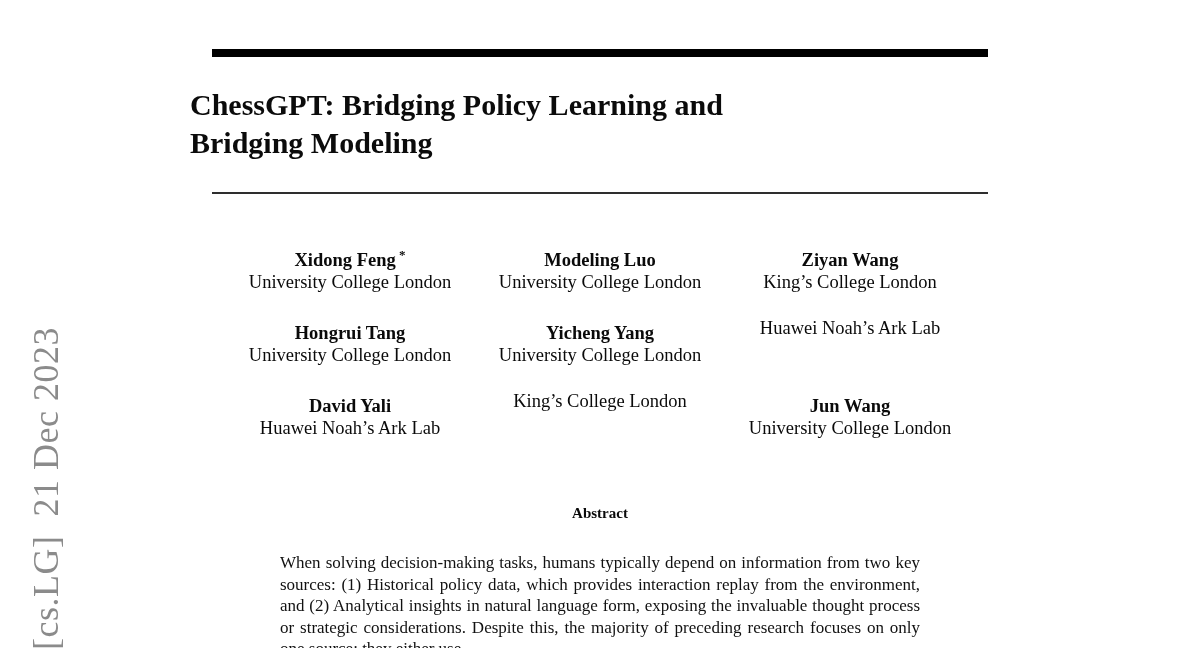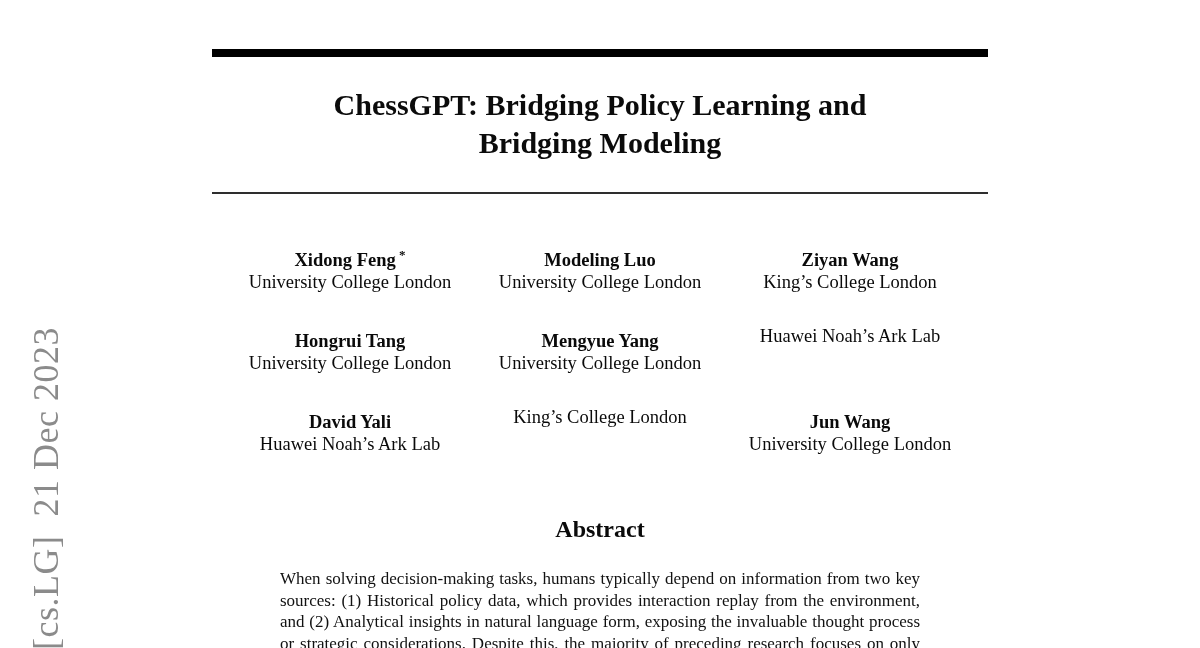--- a/index.html
+++ b/index.html
@@ -17,50 +17,50 @@
 
   .rule-thick {
     width: 776px; height: 8px;
     background: #000000;
     margin: 49px auto 0;
   }
 
   .paper-title {
     width: 820px;
     margin: 29px auto 0;
-    text-align: center;
+    text-align: left;
     font-weight: bold;
     font-size: 30px;
     line-height: 38px;
     color: #0b0b0b;
   }
   .paper-title span { display: block; }
 
   .rule-thin {
     width: 776px; height: 2px;
     background: #2e2e2e;
     margin: 30px auto 0;
   }
 
   .authors {
     width: 750px;
     margin: 50px auto 0;
     display: grid;
     grid-template-columns: 1fr 1fr 1fr;
-    row-gap: 32px;
+    row-gap: 24px;
   }
   .author { text-align: center; font-size: 18.5px; line-height: 22px; }
   .author .name { font-weight: bold; }
   .author sup { font-size: 13px; white-space: pre; }
   .author .affil { font-weight: normal; }
 
   .abstract-heading {
     text-align: center;
     font-weight: bold;
-    font-size: 24px;
+    font-size: 15px;
     line-height: 24px;
     margin-top: 62px;
   }
 
   .abstract-body {
     width: 640px;
     margin: 27px auto 0;
     font-size: 17px;
     line-height: 21.5px;
     text-align: justify;
@@ -112,21 +112,21 @@
       <div class="name"><span>Ziyan Wang</span><sup></sup></div>
       <div class="affil">King’s College London</div>
     </div>
 
     <div class="author">
       <div class="name"><span>Hongrui Tang</span><sup></sup></div>
       <div class="affil">University College London</div>
     </div>
 
     <div class="author">
-      <div class="name"><span>Mengyue Yang</span><sup></sup></div>
+      <div class="name"><span>Yicheng Yang</span><sup></sup></div>
       <div class="affil">University College London</div>
     </div>
 
     <div class="author">
       <div class="affil">Huawei Noah’s Ark Lab</div>
     </div>
 
     <div class="author">
       <div class="name"><span>David Yali</span><sup></sup></div>
       <div class="affil">Huawei Noah’s Ark Lab</div>

